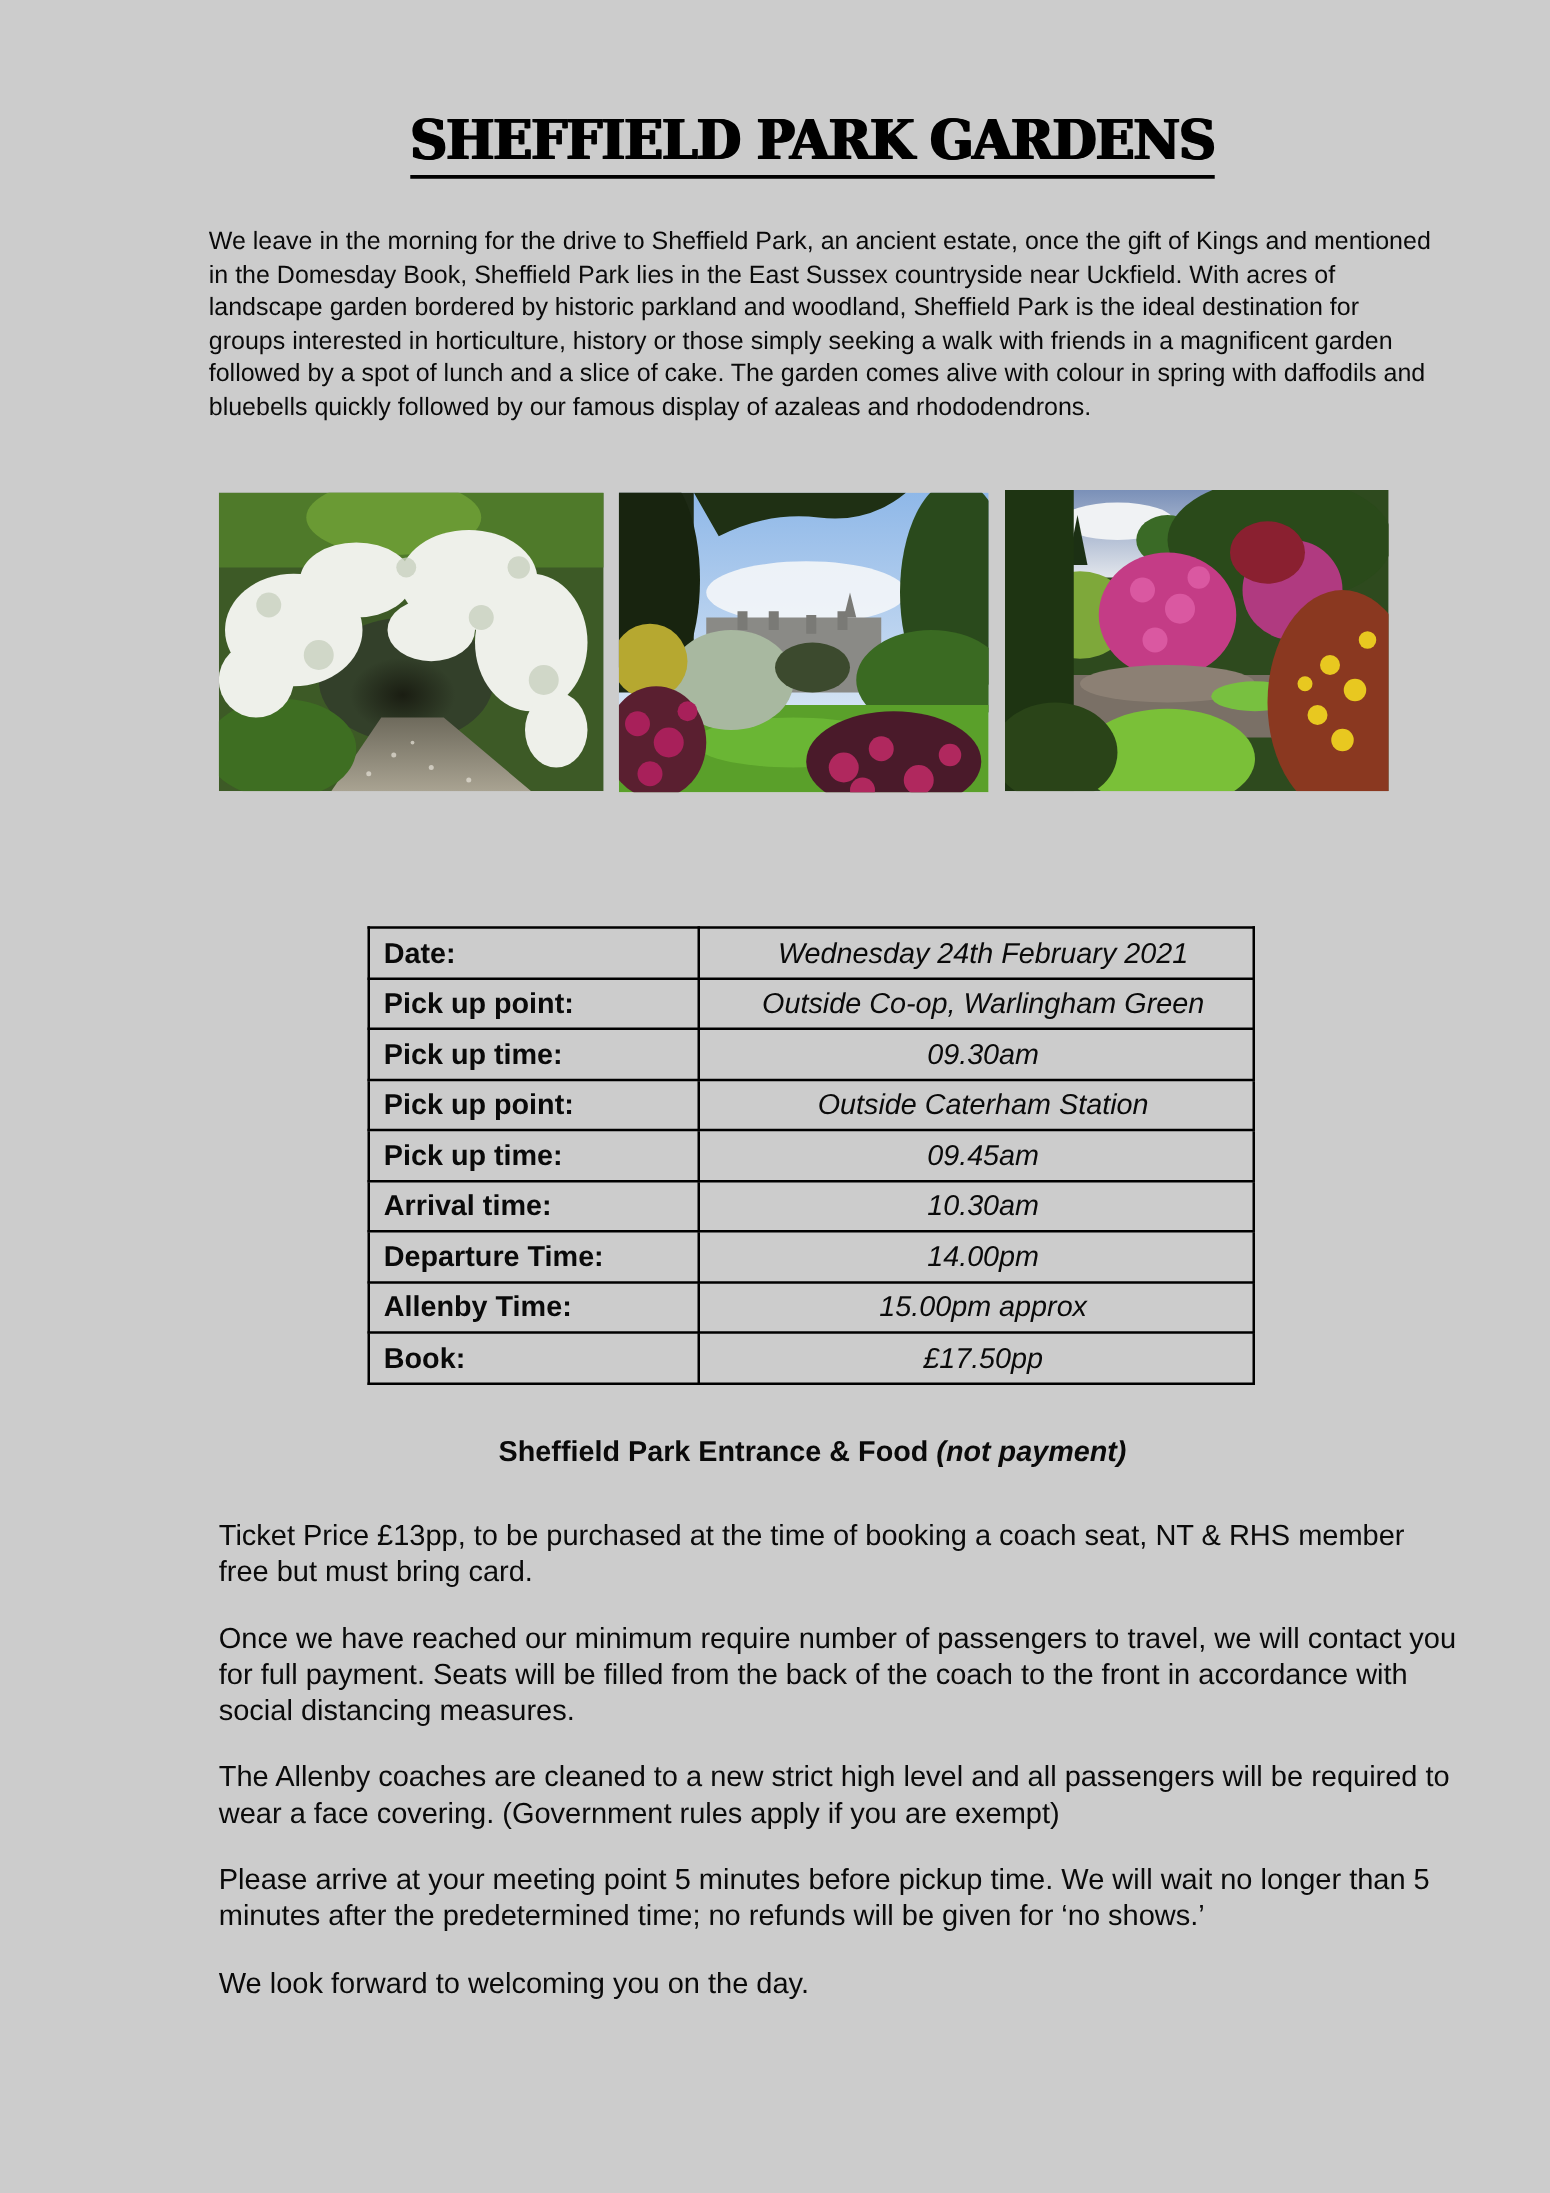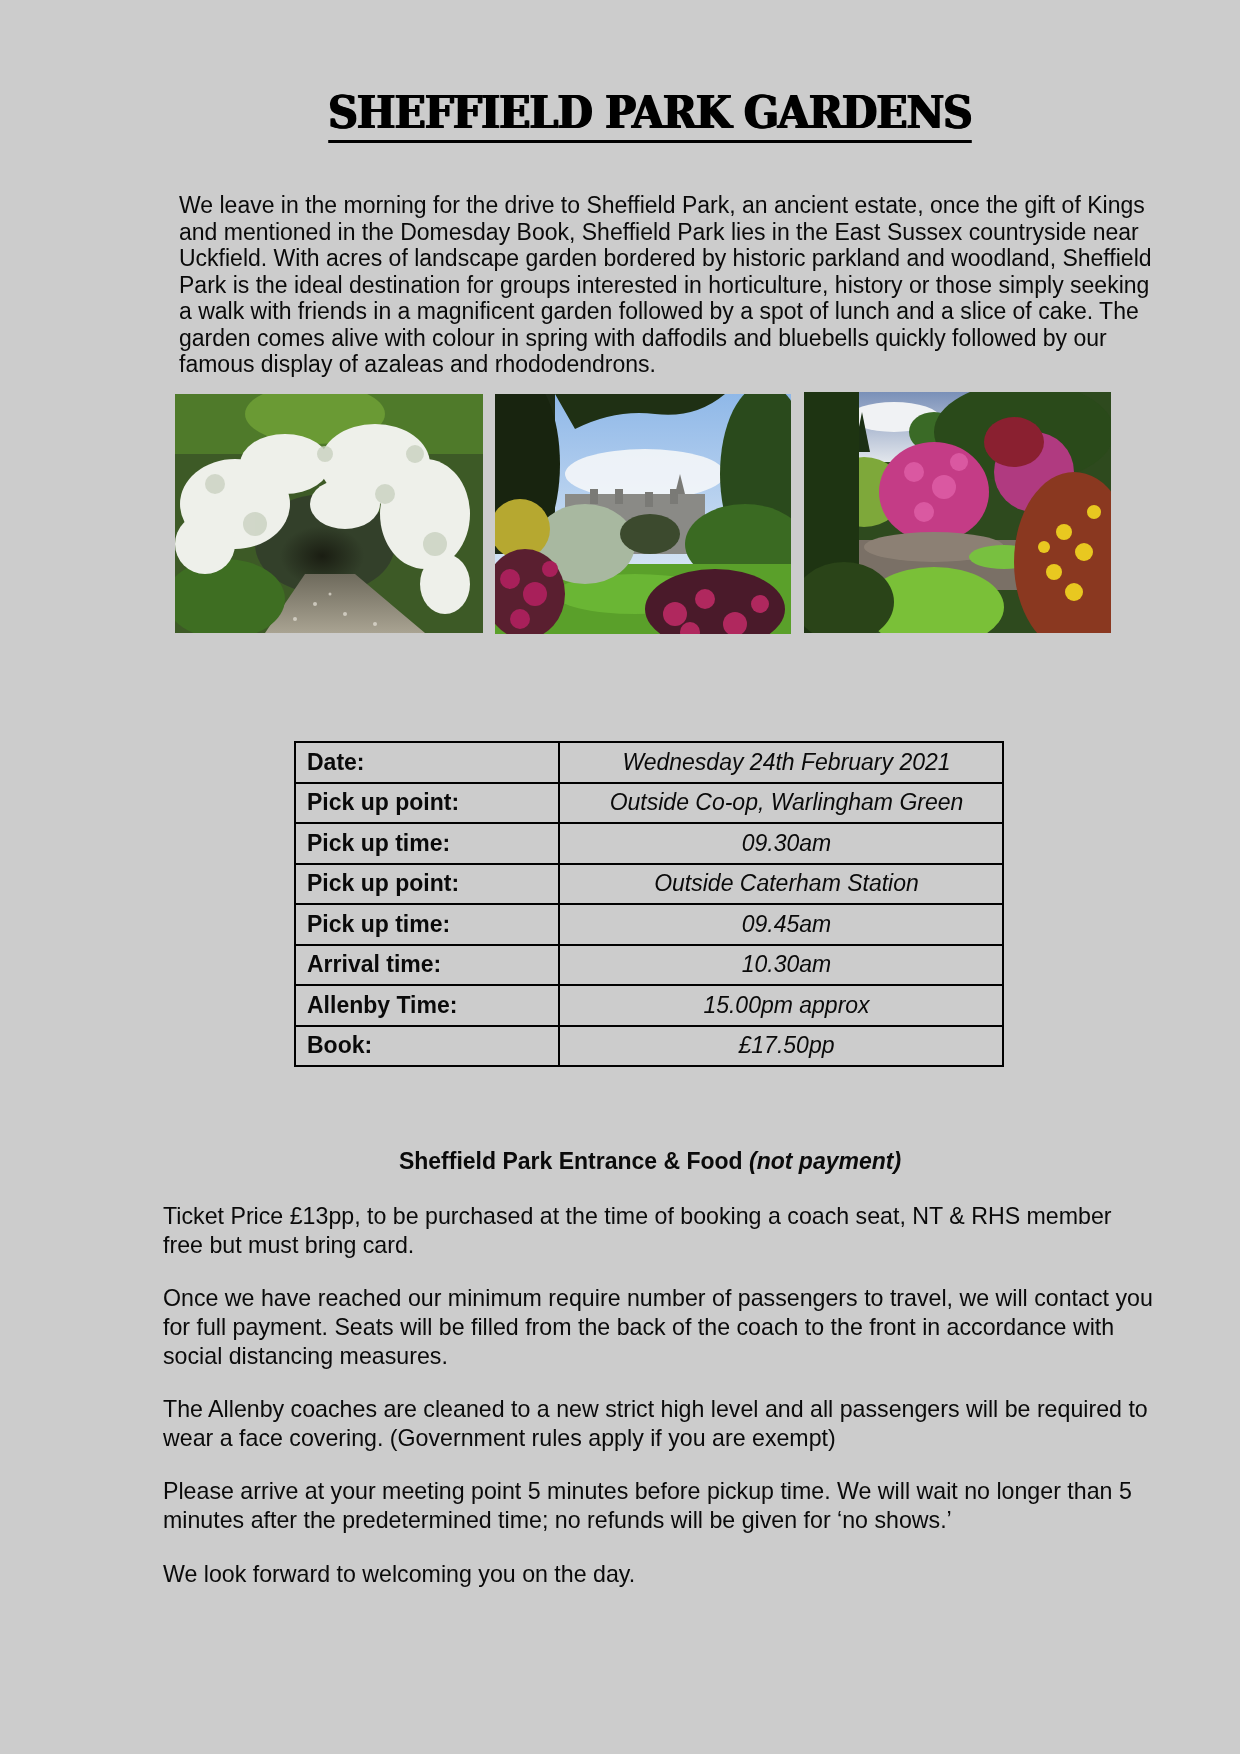--- a/index.html
+++ b/index.html
@@ -26,23 +26,23 @@
   .title span {
     display: inline-block;
     padding-bottom: 2px;
     border-bottom: 3px solid #000;
     text-shadow: 1px 0 0 #000, -1px 0 0 #000;
     transform: scaleX(0.93);
   }
   .intro {
     position: absolute;
     left: 163px; top: 176px; width: 980px;
-    font-size: 23px;
+    font-size: 20px;
     line-height: 26.5px;
-    margin: 16px;
+    margin: 4px;
   }
   .photo {
     position: absolute;
     overflow: hidden;
   }
   .photo svg { display: block; width: 100%; height: 100%; }
   #photo1 { left: 175px; top: 394px; width: 308px; height: 239px; }
   #photo2 { left: 495px; top: 394px; width: 296px; height: 240px; }
   #photo3 { left: 804px; top: 392px; width: 307px; height: 241px; }
 
@@ -68,21 +68,21 @@
     text-align: center;
     font-size: 23px; font-weight: bold;
   }
   .subhead em { font-style: italic; }
 
   .para {
     position: absolute;
     left: 163px; width: 990px;
     font-size: 23.2px;
     line-height: 29px;
-    margin: 0;
+    margin: 12px;
   }
   #p1 { top: 1202px; }
   #p2 { top: 1284px; }
   #p3 { top: 1395px; }
   #p4 { top: 1477px; }
   #p5 { top: 1560px; }
 </style>
 </head>
 <body>
 
@@ -245,20 +245,24 @@
     </tr>
     <tr>
       <td class="lbl">Pick up time:</td>
       <td class="val">09.45am</td>
     </tr>
     <tr>
       <td class="lbl">Arrival time:</td>
       <td class="val">10.30am</td>
     </tr>
     <tr>
+      <td class="lbl">Departure Time:</td>
+      <td class="val">14.00pm</td>
+    </tr>
+    <tr>
       <td class="lbl">Allenby Time:</td>
       <td class="val">15.00pm approx</td>
     </tr>
     <tr>
       <td class="lbl">Book:</td>
       <td class="val">£17.50pp</td>
     </tr>
   </tbody>
 </table>
 

